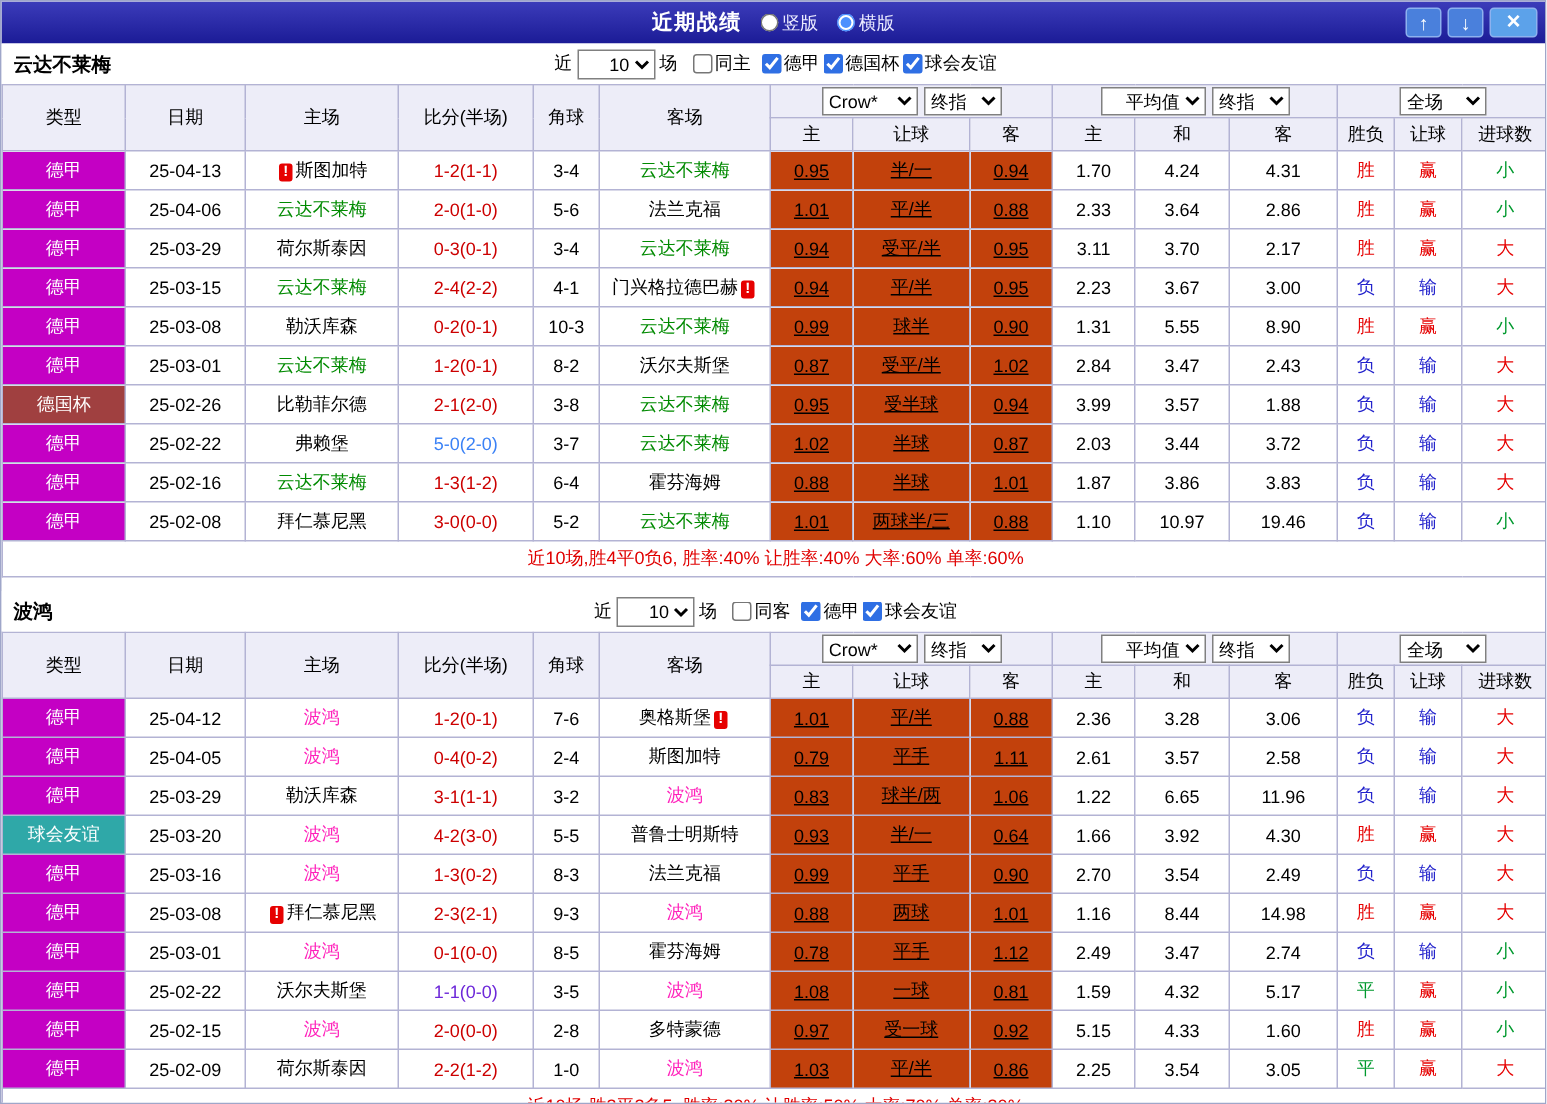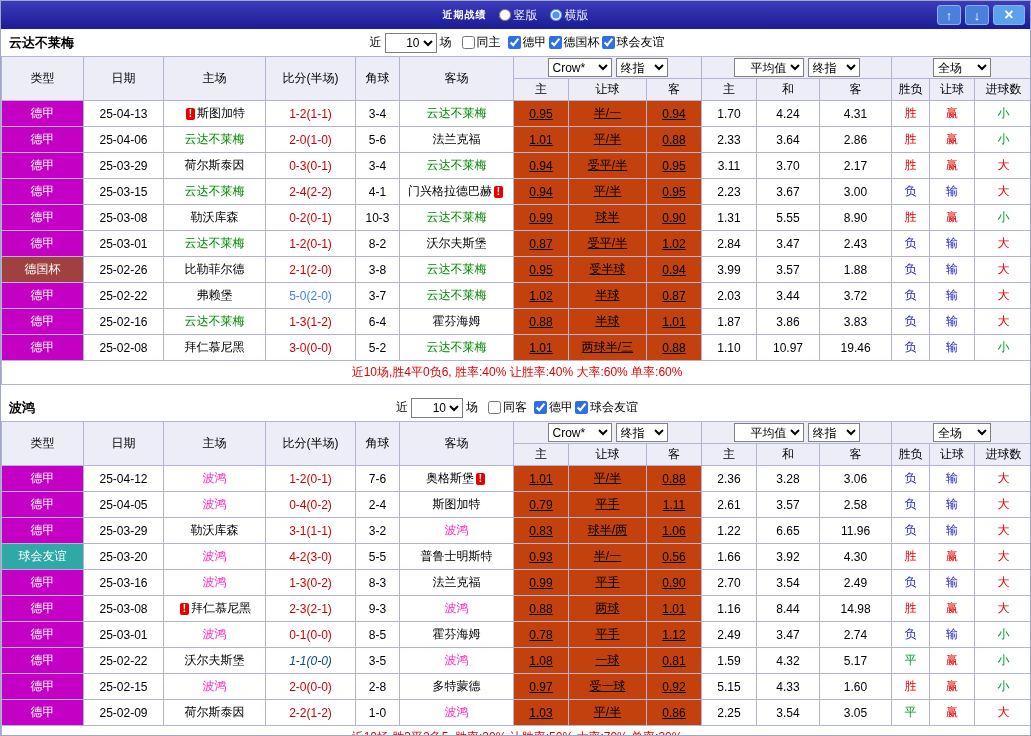--- a/index.html
+++ b/index.html
@@ -2,21 +2,21 @@
 <html><head>
 <meta charset="utf-8">
 <style>
   html,body{margin:0;padding:0;background:#fff;}
   body{width:1031px;font-family:"Liberation Sans","DejaVu Sans",sans-serif;}
   .app{width:1031px;height:736px;box-sizing:border-box;border:1px solid #9fa6c9;overflow:hidden;background:#fff;}
 
   
   .titlebar{height:28px;background:linear-gradient(#3c3cba,#1b1b96);position:relative;display:flex;align-items:center;}
   .tb-center{position:absolute;left:0;right:0;top:0;bottom:0;display:flex;justify-content:center;align-items:center;gap:12px;color:#fff;}
-  .tb-title{font-weight:bold;font-size:10px;letter-spacing:1px;}
+  .tb-title{font-weight:bold;font-size:14px;letter-spacing:1px;}
   .tb-radio{display:flex;align-items:center;gap:3px;font-size:12px;color:#eaeaff;cursor:pointer;}
   .tb-radio input{width:12px;height:12px;margin:0;accent-color:#4d90fe;}
   .tb-buttons{margin-left:auto;display:flex;gap:4px;padding-right:5px;z-index:2;}
   .tb-btn{width:24px;height:20px;background:#4a80dc;border:1px solid #8db1ef;border-radius:3px;color:#fff;font-size:13px;line-height:17px;text-align:center;padding:0;cursor:pointer;font-weight:bold;font-family:inherit;}
   .tb-btn.close{width:32px;background:#5ca2ea;font-size:16px;line-height:16px;}
 
   
   .filterbar{position:relative;height:27px;display:flex;align-items:center;background:#fff;}
   .team-title{position:absolute;left:8px;font-weight:bold;font-size:13px;color:#000;}
   .filter-center{margin:0 auto;display:flex;align-items:center;font-size:12px;color:#000;}
@@ -442,21 +442,21 @@
           </tr>
           <tr>
             <td class="type" style="color: rgb(255, 255, 255); background: rgb(47, 168, 168);">球会友谊</td>
             <td class="date">25-03-20</td>
             <td class="teamcell"><span style="color: rgb(255, 34, 187);">波鸿</span></td>
             <td class="score" style="color: rgb(204, 0, 0);">4-2(3-0)</td>
             <td class="corners">5-5</td>
             <td class="teamcell"><span>普鲁士明斯特</span></td>
             <td class="odds tint">0.93</td>
             <td class="odds tint">半/一</td>
-            <td class="odds tint">0.56</td>
+            <td class="odds tint">0.64</td>
             <td class="odds">1.66</td>
             <td class="odds">3.92</td>
             <td class="odds">4.30</td>
             <td class="flag" style="color: rgb(230, 0, 0);">胜</td>
             <td class="flag" style="color: rgb(230, 0, 0);">赢</td>
             <td class="flag" style="color: rgb(230, 0, 0);">大</td>
           </tr>
           <tr>
             <td class="type" style="color: rgb(255, 255, 255); background: rgb(196, 0, 196);">德甲</td>
             <td class="date">25-03-16</td>
@@ -505,21 +505,21 @@
             <td class="odds">3.47</td>
             <td class="odds">2.74</td>
             <td class="flag" style="color: rgb(35, 35, 204);">负</td>
             <td class="flag" style="color: rgb(35, 35, 204);">输</td>
             <td class="flag" style="color: rgb(0, 153, 46);">小</td>
           </tr>
           <tr>
             <td class="type" style="color: rgb(255, 255, 255); background: rgb(196, 0, 196);">德甲</td>
             <td class="date">25-02-22</td>
             <td class="teamcell"><span>沃尔夫斯堡</span></td>
-            <td class="score" style="color: #0c4a6e; font-style: italic;">1-1(0-0)</td>
+            <td class="score" style="color: #6d28d9;">1-1(0-0)</td>
             <td class="corners">3-5</td>
             <td class="teamcell"><span style="color: rgb(255, 34, 187);">波鸿</span></td>
             <td class="odds tint">1.08</td>
             <td class="odds tint">一球</td>
             <td class="odds tint">0.81</td>
             <td class="odds">1.59</td>
             <td class="odds">4.32</td>
             <td class="odds">5.17</td>
             <td class="flag" style="color: rgb(0, 153, 46);">平</td>
             <td class="flag" style="color: rgb(230, 0, 0);">赢</td>

